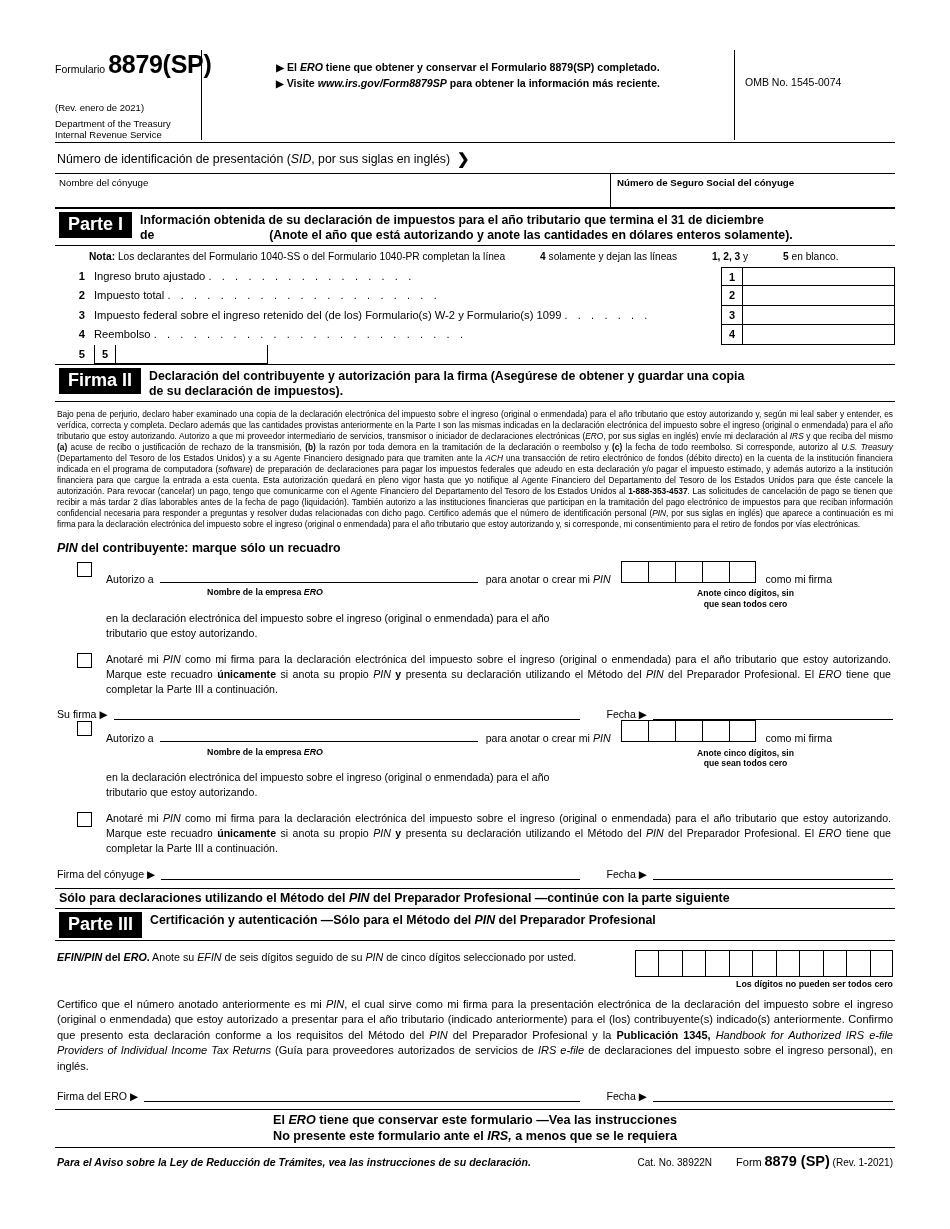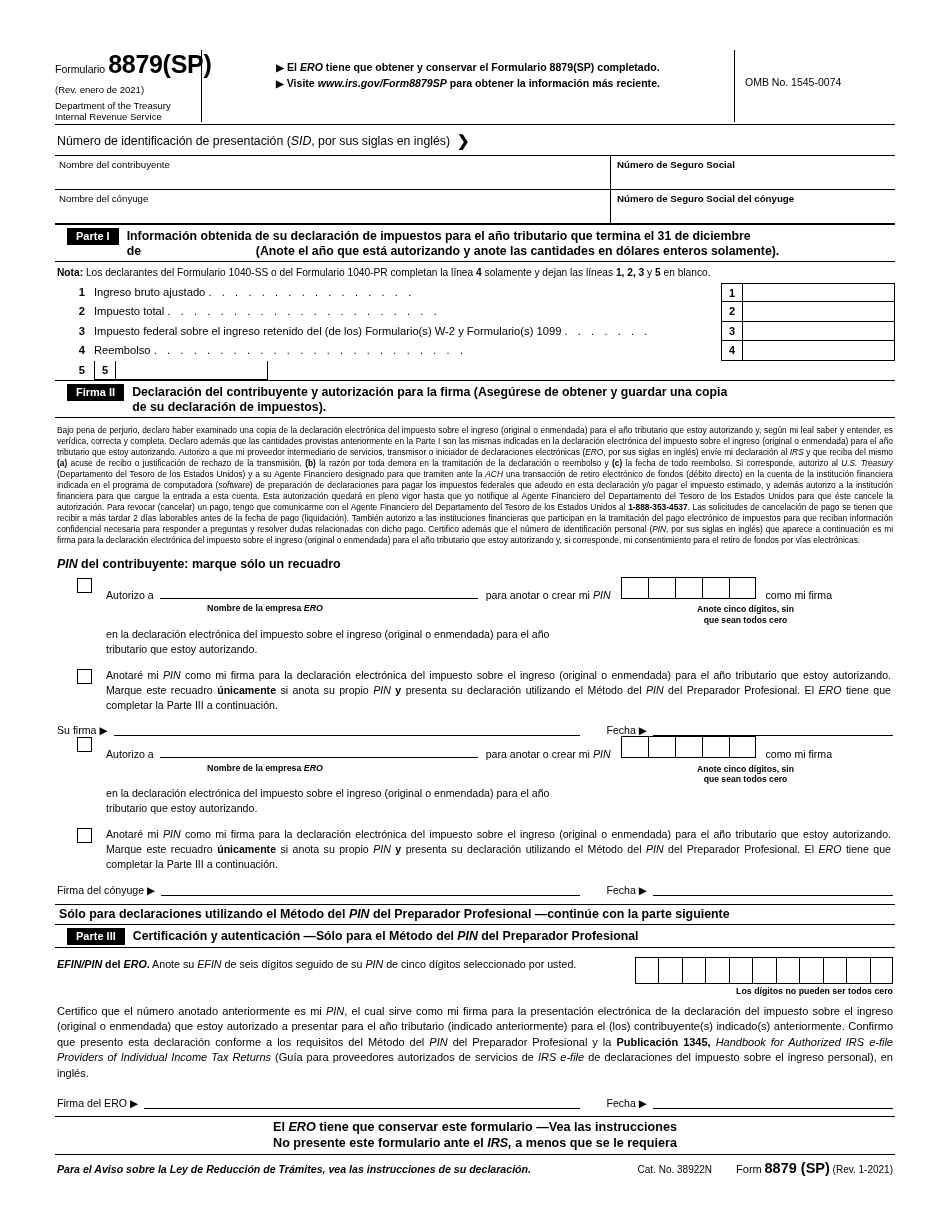--- a/index.html
+++ b/index.html
@@ -40,21 +40,21 @@
     font-size: 10.5px;
     margin-right: 3px;
   }
   .hdr-formline .num {
     font-size: 25px;
     font-weight: bold;
     letter-spacing: -0.3px;
   }
   .hdr-rev {
     font-size: 9.5px;
-    margin-top: 5px;
+    margin-top: 23px;
     line-height: 1.25;
   }
   .hdr-dept {
     font-size: 9.5px;
     line-height: 1.18;
     margin-top: 4px;
   }
   .hdr-mid {
     flex: 1;
     border-left: 1.6px solid #000;
@@ -118,38 +118,38 @@
     display: flex;
     align-items: flex-start;
     border-top: 1.6px solid #000;
     border-bottom: 1.2px solid #000;
     padding: 2px 0 2px 0;
   }
   .parttag {
     background: #000;
     color: #fff;
     font-weight: bold;
-    font-size: 11px;
+    font-size: 18px;
     padding: 2px 9px 3px 9px;
-    margin: 1px 8px 0 12px;
+    margin: 1px 8px 0 4px;
     white-space: nowrap;
   }
   .parttxt {
     font-weight: bold;
     font-size: 12.3px;
     line-height: 1.22;
     padding-top: 2px;
   }
   
   .note {
     font-size: 10.2px;
     padding: 4px 0 3px 2px;
     line-height: 1.3;
   }
-  .note b { font-weight: bold; }
+  .note b { font-weight: bold; margin-left: 32px; }
   
   .lines { border-bottom: 0; }
   .lrow {
     display: flex;
     align-items: stretch;
     height: 19.5px;
     font-size: 11.2px;
   }
   .lrow .lnum {
     width: 30px;
@@ -375,24 +375,20 @@
       </div>
     </div>
     <div class="hdr-right">OMB No. 1545-0074</div>
   </div>
 
   <div class="sid">
     <span>Número de identificación de presentación (<i>SID</i>, por sus siglas en inglés)</span>
     <span class="flag">❯</span>
   </div>
 
-  <div class="namerow">
-    <div class="cell c1">Nombre del contribuyente</div>
-    <div class="cell c2">Número de Seguro Social</div>
-  </div>
   <div class="namerow thick">
     <div class="cell c1">Nombre del cónyuge</div>
     <div class="cell c2">Número de Seguro Social del cónyuge</div>
   </div>
 
   <div class="partbar">
     <div class="parttag">Parte I</div>
     <div class="parttxt">
       <div>Información obtenida de su declaración de impuestos para el año tributario que termina el 31 de diciembre</div>
       <div>

